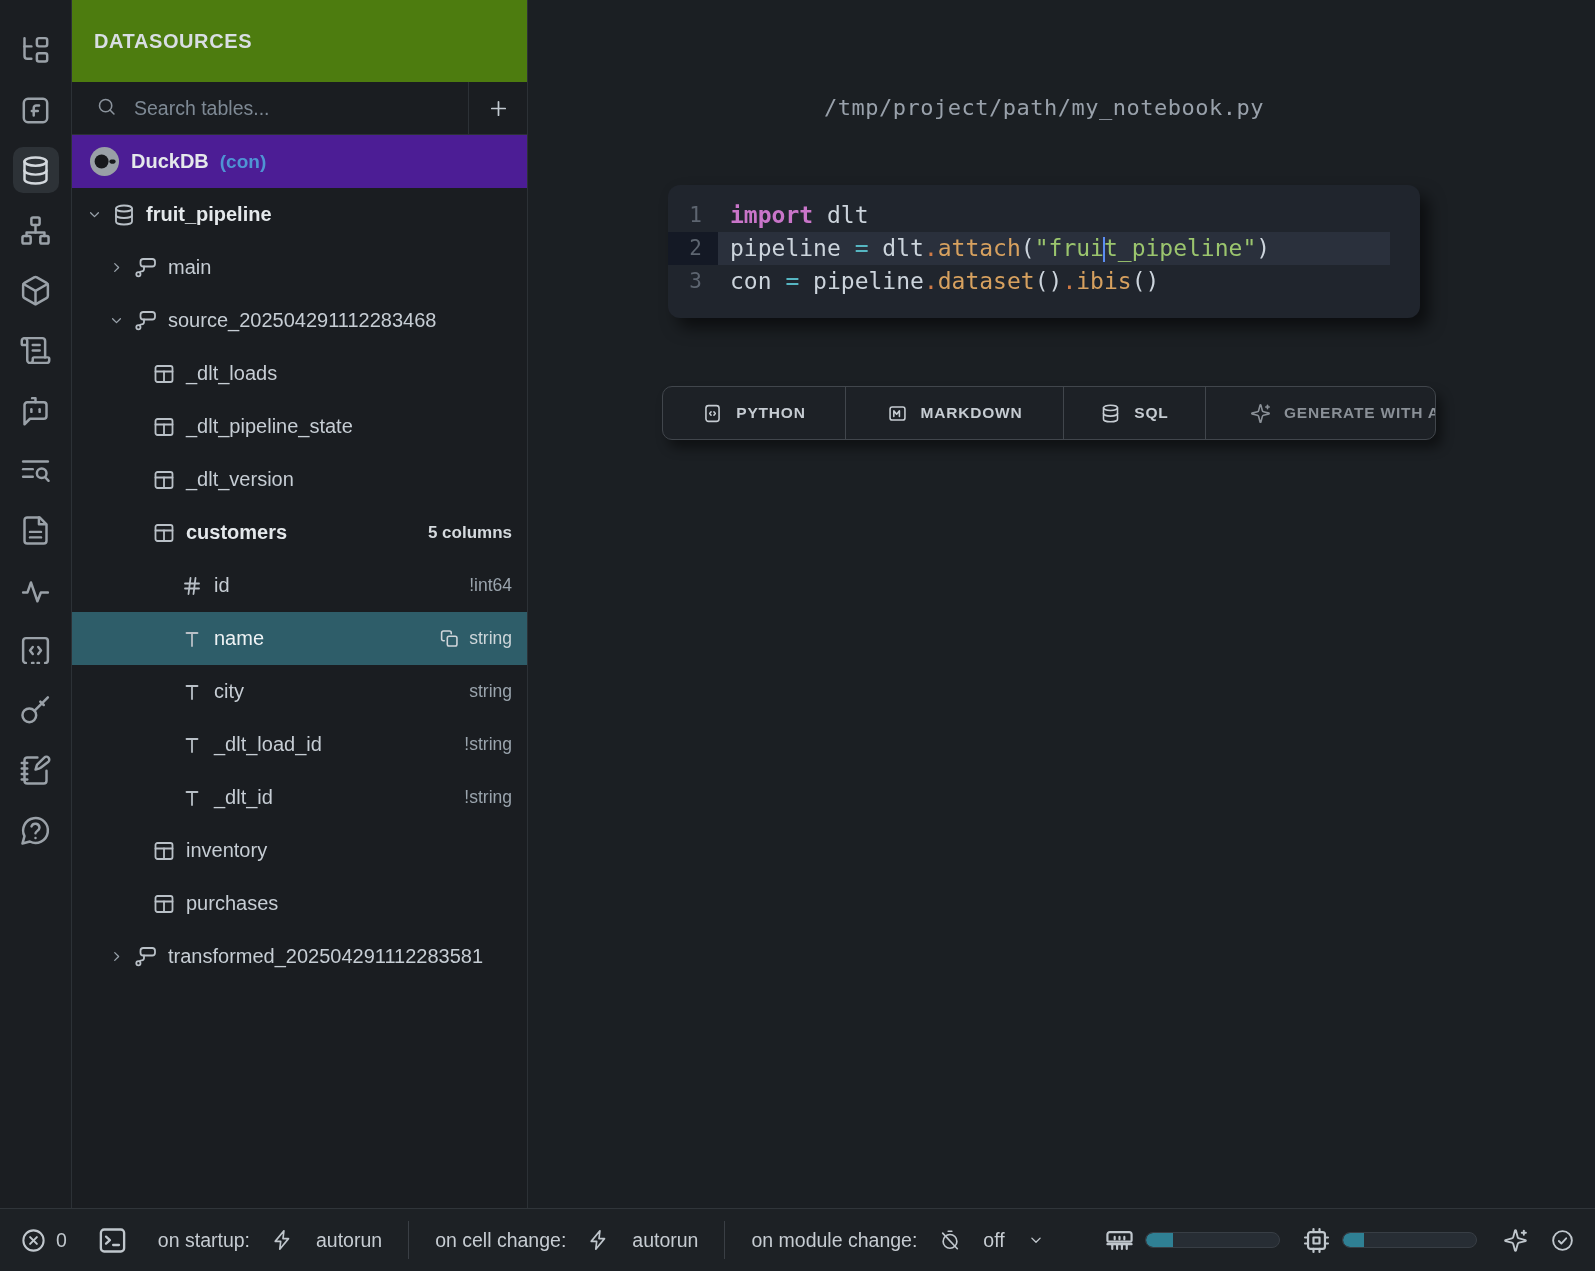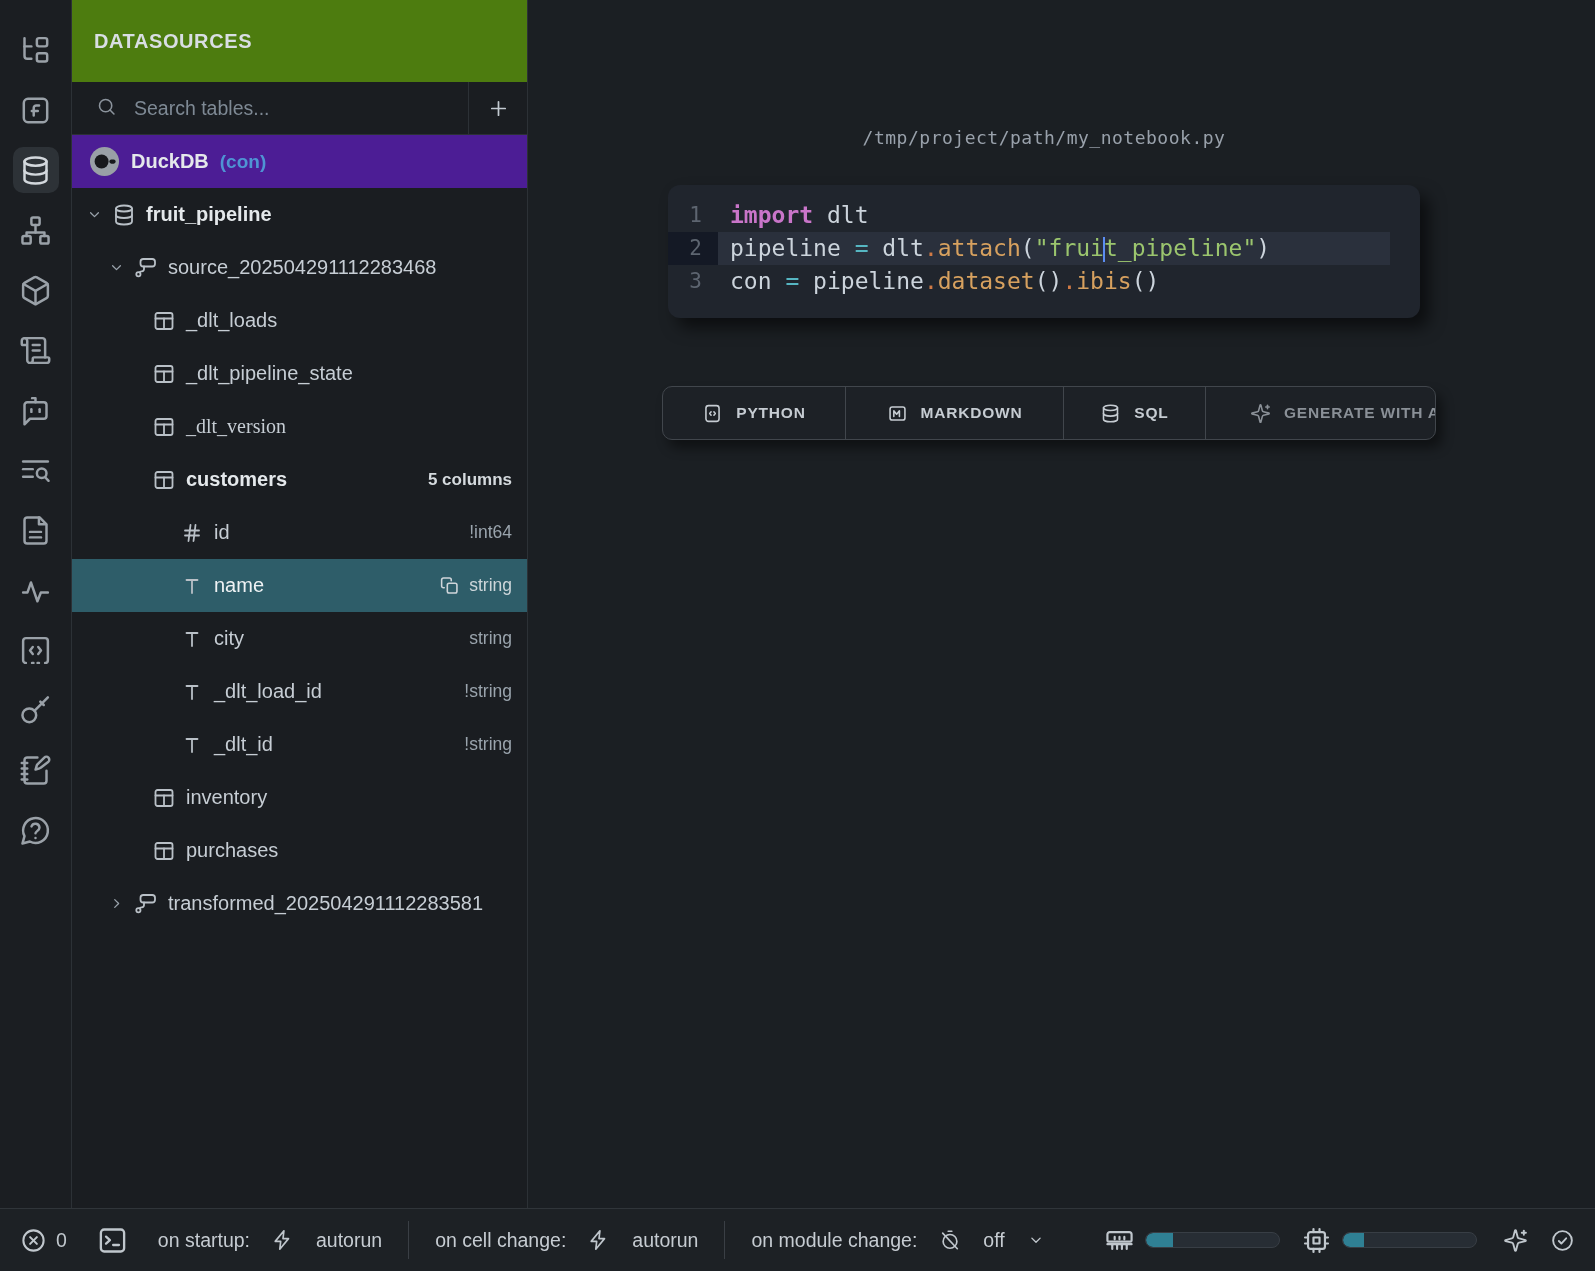--- a/index.html
+++ b/index.html
@@ -54,21 +54,21 @@
   .trow.selected .tlabel{color:#eef2f4;}
   .trow .spring{flex:1;}
   .trow .copyic{width:21px;height:21px;color:#cfd5da;margin-right:9px;flex:0 0 auto;}
   .trow .tmeta{font-size:17px;font-weight:700;color:#d5dade;white-space:nowrap;}
   .trow .ttype{font-size:17.5px;color:#9aa4ad;white-space:nowrap;}
   .trow.selected .ttype{color:#cdd6da;}
 
   
   #main{position:absolute;left:528px;top:0;right:0;bottom:63px;background:#1b1f23;}
   #filepath{position:absolute;left:140px;width:752px;top:95px;text-align:center;
-        font-size:18px;color:#99a1ab;letter-spacing:.5px;margin-top:32px;}
+        font-size:22px;color:#99a1ab;letter-spacing:.5px;}
 
   #cell{position:absolute;left:140px;top:185px;width:752px;height:133px;background:#20252d;
         border-radius:12px;box-shadow:9px 10px 16px rgba(0,0,0,.55);padding-top:14px;
         box-sizing:border-box;overflow:hidden;}
   .cline{display:flex;height:33px;line-height:33px;font-size:23px;}
   .cline .gut{width:50px;text-align:right;padding-right:16px;color:#5d6570;
         font-size:21px;box-sizing:border-box;flex:0 0 auto;}
   .cline .src{flex:1;margin-right:30px;padding-left:12px;white-space:pre;}
   .cline.active .gut{background:#141925;}
   .cline.active .src{background:#2a303c;}
@@ -295,28 +295,42 @@
             <ellipse cx="12" cy="5.5" rx="8" ry="3"></ellipse>
             <path d="M4 5.5v13c0 1.66 3.58 3 8 3s8-1.34 8-3v-13"></path>
             <path d="M4 12c0 1.66 3.58 3 8 3s8-1.34 8-3"></path>
           </svg></span>
         <span class="tlabel">fruit_pipeline</span>
         <span class="spring"></span>
       </div>
       <div class="trow" style="padding-left: 36px;">
         <span class="chev">
           <svg viewBox="0 0 24 24" fill="none" stroke="currentColor" stroke-width="1.8" stroke-linecap="round" stroke-linejoin="round">
-            <path d="m6.5 9.5 5.5 5.5 5.5-5.5"></path>
+            <path d="m9.5 6.5 5.5 5.5-5.5 5.5"></path>
           </svg>
         </span>
         <span class="ticon"><svg viewBox="0 0 24 24" fill="none" stroke="currentColor" stroke-width="1.8" stroke-linecap="round" stroke-linejoin="round">
             <rect x="6.5" y="3" width="14.5" height="7.5" rx="2.8"></rect>
             <path d="M10 10.5v2.6a2.2 2.2 0 0 1-2.2 2.2h-.4a2.4 2.4 0 0 0-2 1.1"></path>
             <circle cx="4.4" cy="18.3" r="2.1"></circle>
           </svg></span>
+        <span class="tlabel">main</span>
+        <span class="spring"></span>
+      </div>
+      <div class="trow" style="padding-left: 36px;">
+        <span class="chev">
+          <svg viewBox="0 0 24 24" fill="none" stroke="currentColor" stroke-width="1.8" stroke-linecap="round" stroke-linejoin="round">
+            <path d="m6.5 9.5 5.5 5.5 5.5-5.5"></path>
+          </svg>
+        </span>
+        <span class="ticon"><svg viewBox="0 0 24 24" fill="none" stroke="currentColor" stroke-width="1.8" stroke-linecap="round" stroke-linejoin="round">
+            <rect x="6.5" y="3" width="14.5" height="7.5" rx="2.8"></rect>
+            <path d="M10 10.5v2.6a2.2 2.2 0 0 1-2.2 2.2h-.4a2.4 2.4 0 0 0-2 1.1"></path>
+            <circle cx="4.4" cy="18.3" r="2.1"></circle>
+          </svg></span>
         <span class="tlabel">source_202504291112283468</span>
         <span class="spring"></span>
       </div>
       <div class="trow" style="padding-left: 80px;">
         <span class="ticon"><svg viewBox="0 0 24 24" fill="none" stroke="currentColor" stroke-width="1.8" stroke-linecap="round" stroke-linejoin="round">
             <rect x="3.5" y="4" width="17" height="16" rx="2"></rect>
             <path d="M3.5 9.5h17"></path>
             <path d="M12 9.5V20"></path>
           </svg></span>
         <span class="tlabel">_dlt_loads</span>
@@ -324,21 +338,21 @@
       </div>
       <div class="trow" style="padding-left: 80px;">
         <span class="ticon"><svg viewBox="0 0 24 24" fill="none" stroke="currentColor" stroke-width="1.8" stroke-linecap="round" stroke-linejoin="round">
             <rect x="3.5" y="4" width="17" height="16" rx="2"></rect>
             <path d="M3.5 9.5h17"></path>
             <path d="M12 9.5V20"></path>
           </svg></span>
         <span class="tlabel">_dlt_pipeline_state</span>
         <span class="spring"></span>
       </div>
-      <div class="trow" style="padding-left: 80px; font-family: Liberation Serif, serif;">
+      <div class="trow" style="padding-left: 80px;">
         <span class="ticon"><svg viewBox="0 0 24 24" fill="none" stroke="currentColor" stroke-width="1.8" stroke-linecap="round" stroke-linejoin="round">
             <rect x="3.5" y="4" width="17" height="16" rx="2"></rect>
             <path d="M3.5 9.5h17"></path>
             <path d="M12 9.5V20"></path>
           </svg></span>
         <span class="tlabel">_dlt_version</span>
         <span class="spring"></span>
       </div>
       <div class="trow bold" style="padding-left: 80px;">
         <span class="ticon"><svg viewBox="0 0 24 24" fill="none" stroke="currentColor" stroke-width="1.8" stroke-linecap="round" stroke-linejoin="round">

